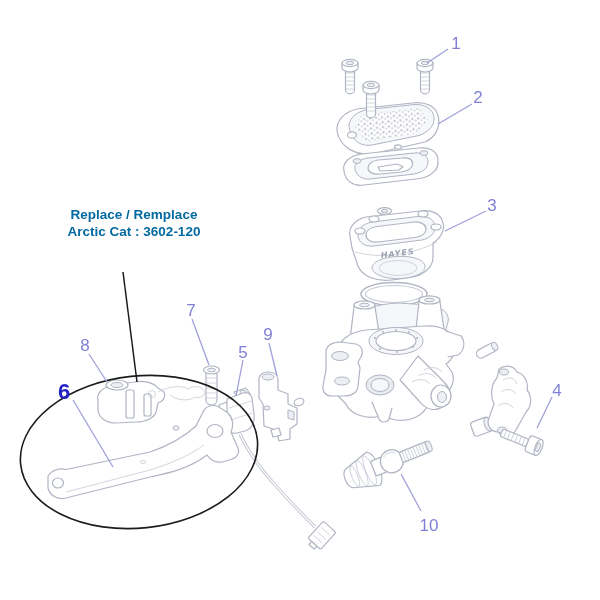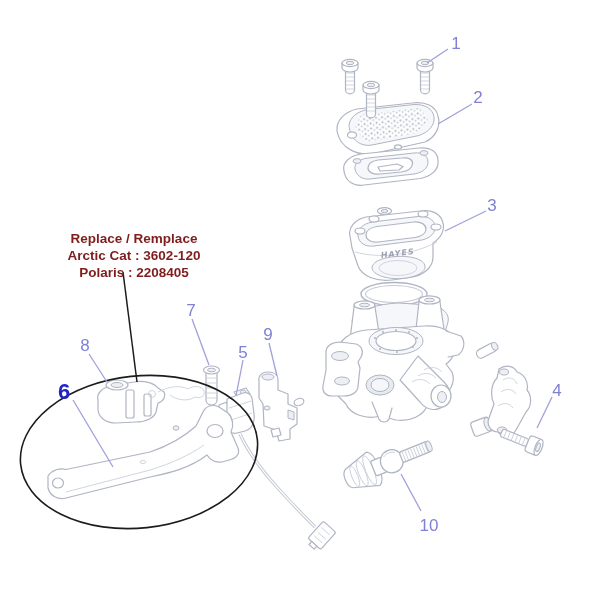--- a/index.html
+++ b/index.html
@@ -1,20 +1,20 @@
 <!DOCTYPE html>
 <html style="--background: #ffffff; --callout: #8080d6; --callout-emphasis: #2424c6; --leader: #a0a0dc; --annotation: #1c1c1c; --part-line: #b0b5c3;"><head>
 <meta charset="utf-8">
 <style>
   html,body{margin:0;padding:0;background:#fff;}
   .stage{position:relative;width:600px;height:600px;background:var(--background,#fff);overflow:hidden;
          font-family:"Liberation Sans",sans-serif;}
   .stage svg{position:absolute;left:0;top:0;}
   .note{position:absolute;left:36px;top:206px;width:196px;text-align:center;
-        font-weight:bold;font-size:13.5px;line-height:17px;color:#7f1d1d;margin-top:24px;}
+        font-weight:bold;font-size:13.5px;line-height:17px;color:#0369a1;}
   
   .part{stroke:var(--part-line,#b0b5c3);fill:#ffffff;stroke-width:1.2;stroke-linejoin:round;stroke-linecap:round;}
   .shade{stroke:var(--part-line,#b0b5c3);fill:#edeff4;stroke-width:1;}
   .soft{stroke:var(--part-line,#b0b5c3);fill:#f6f7fa;stroke-width:1;}
   .thin{stroke:#c6cad6;stroke-width:.8;fill:none;}
   .leader{stroke:var(--leader,#a0a0dc);stroke-width:1.3;fill:none;}
   .ann{stroke:var(--annotation,#1c1c1c);fill:none;}
   .callout{fill:var(--callout,#8080d6);font:17px "Liberation Sans",sans-serif;text-anchor:middle;}
   .callout-em{fill:var(--callout-emphasis,#2424c6);font:bold 22px "Liberation Sans",sans-serif;text-anchor:middle;}
   .brand{fill:#9aa0b0;font:italic bold 8px "DejaVu Sans",sans-serif;letter-spacing:1px;text-anchor:middle;}
@@ -240,16 +240,15 @@
       <text class="callout" x="191" y="316">7</text>
       <text class="callout" x="85" y="351">8</text>
       <text class="callout" x="268" y="340">9</text>
       <text class="callout" x="429" y="531">10</text>
     </g>
   </svg>
 
   <div class="note">
     <div>Replace / Remplace</div>
     <div>Arctic Cat : 3602-120</div>
-    <div>Polaris : 2208405</div>
   </div>
 
 </div>
 
 </body></html>

